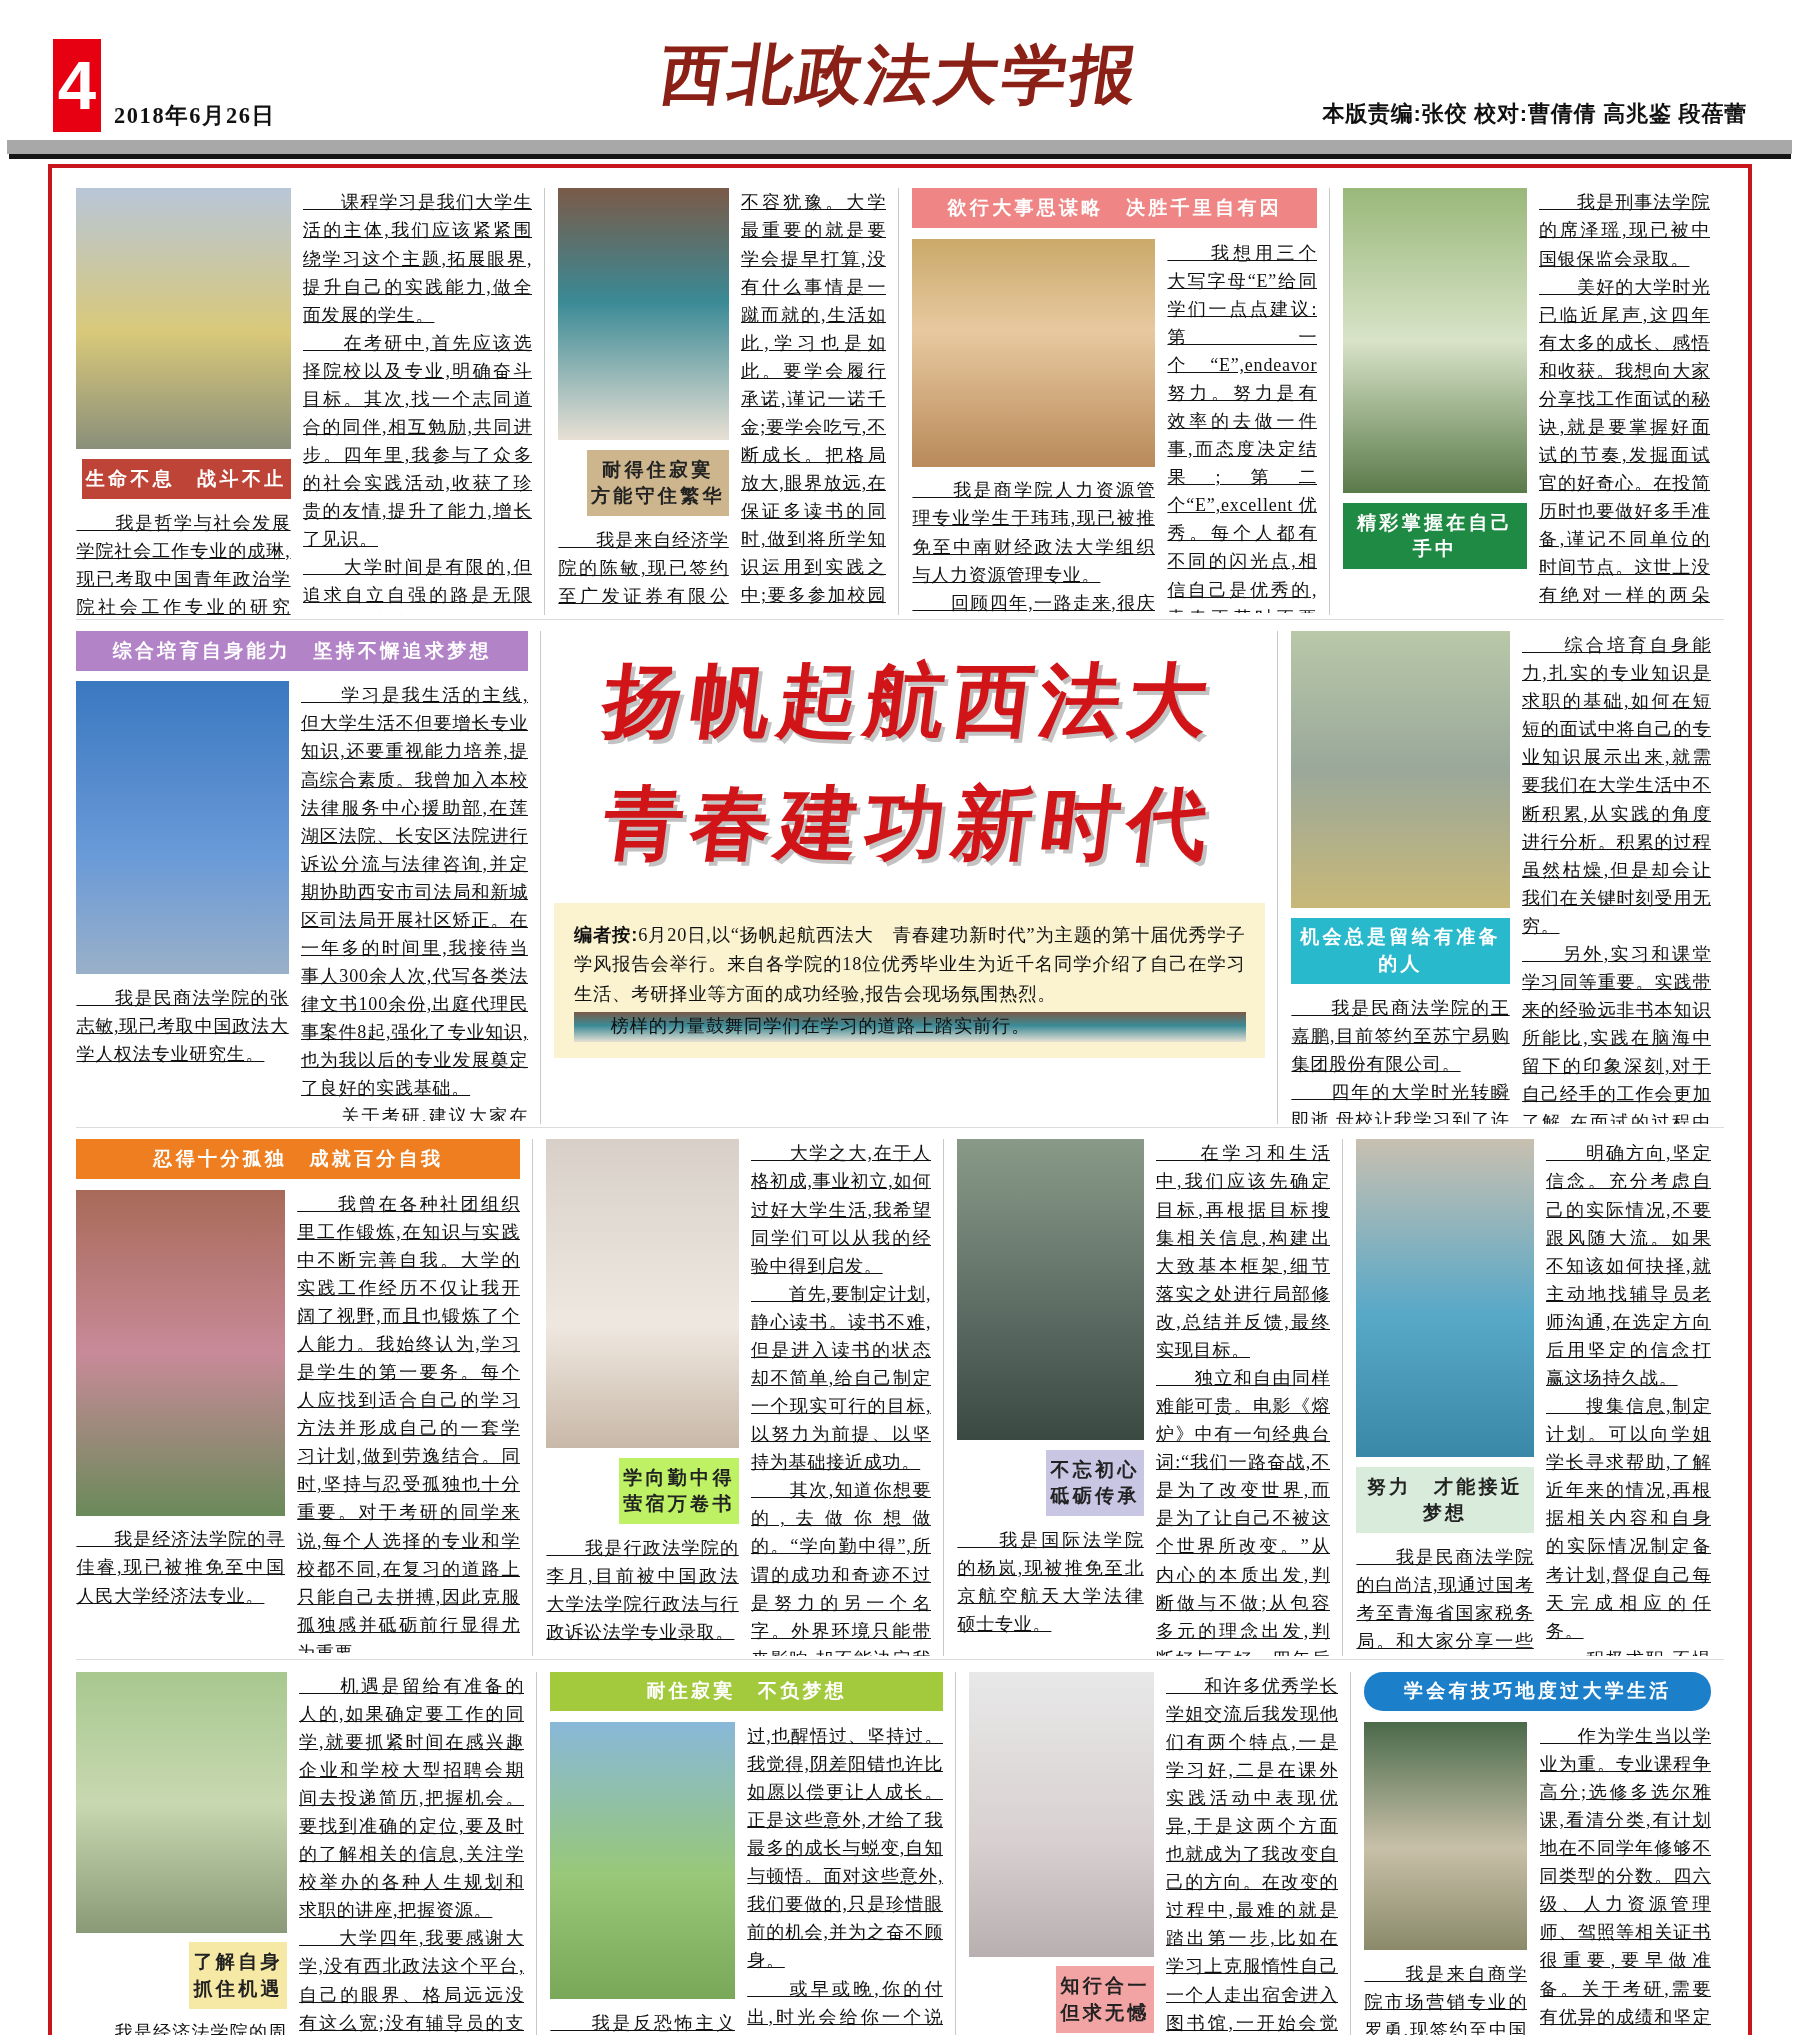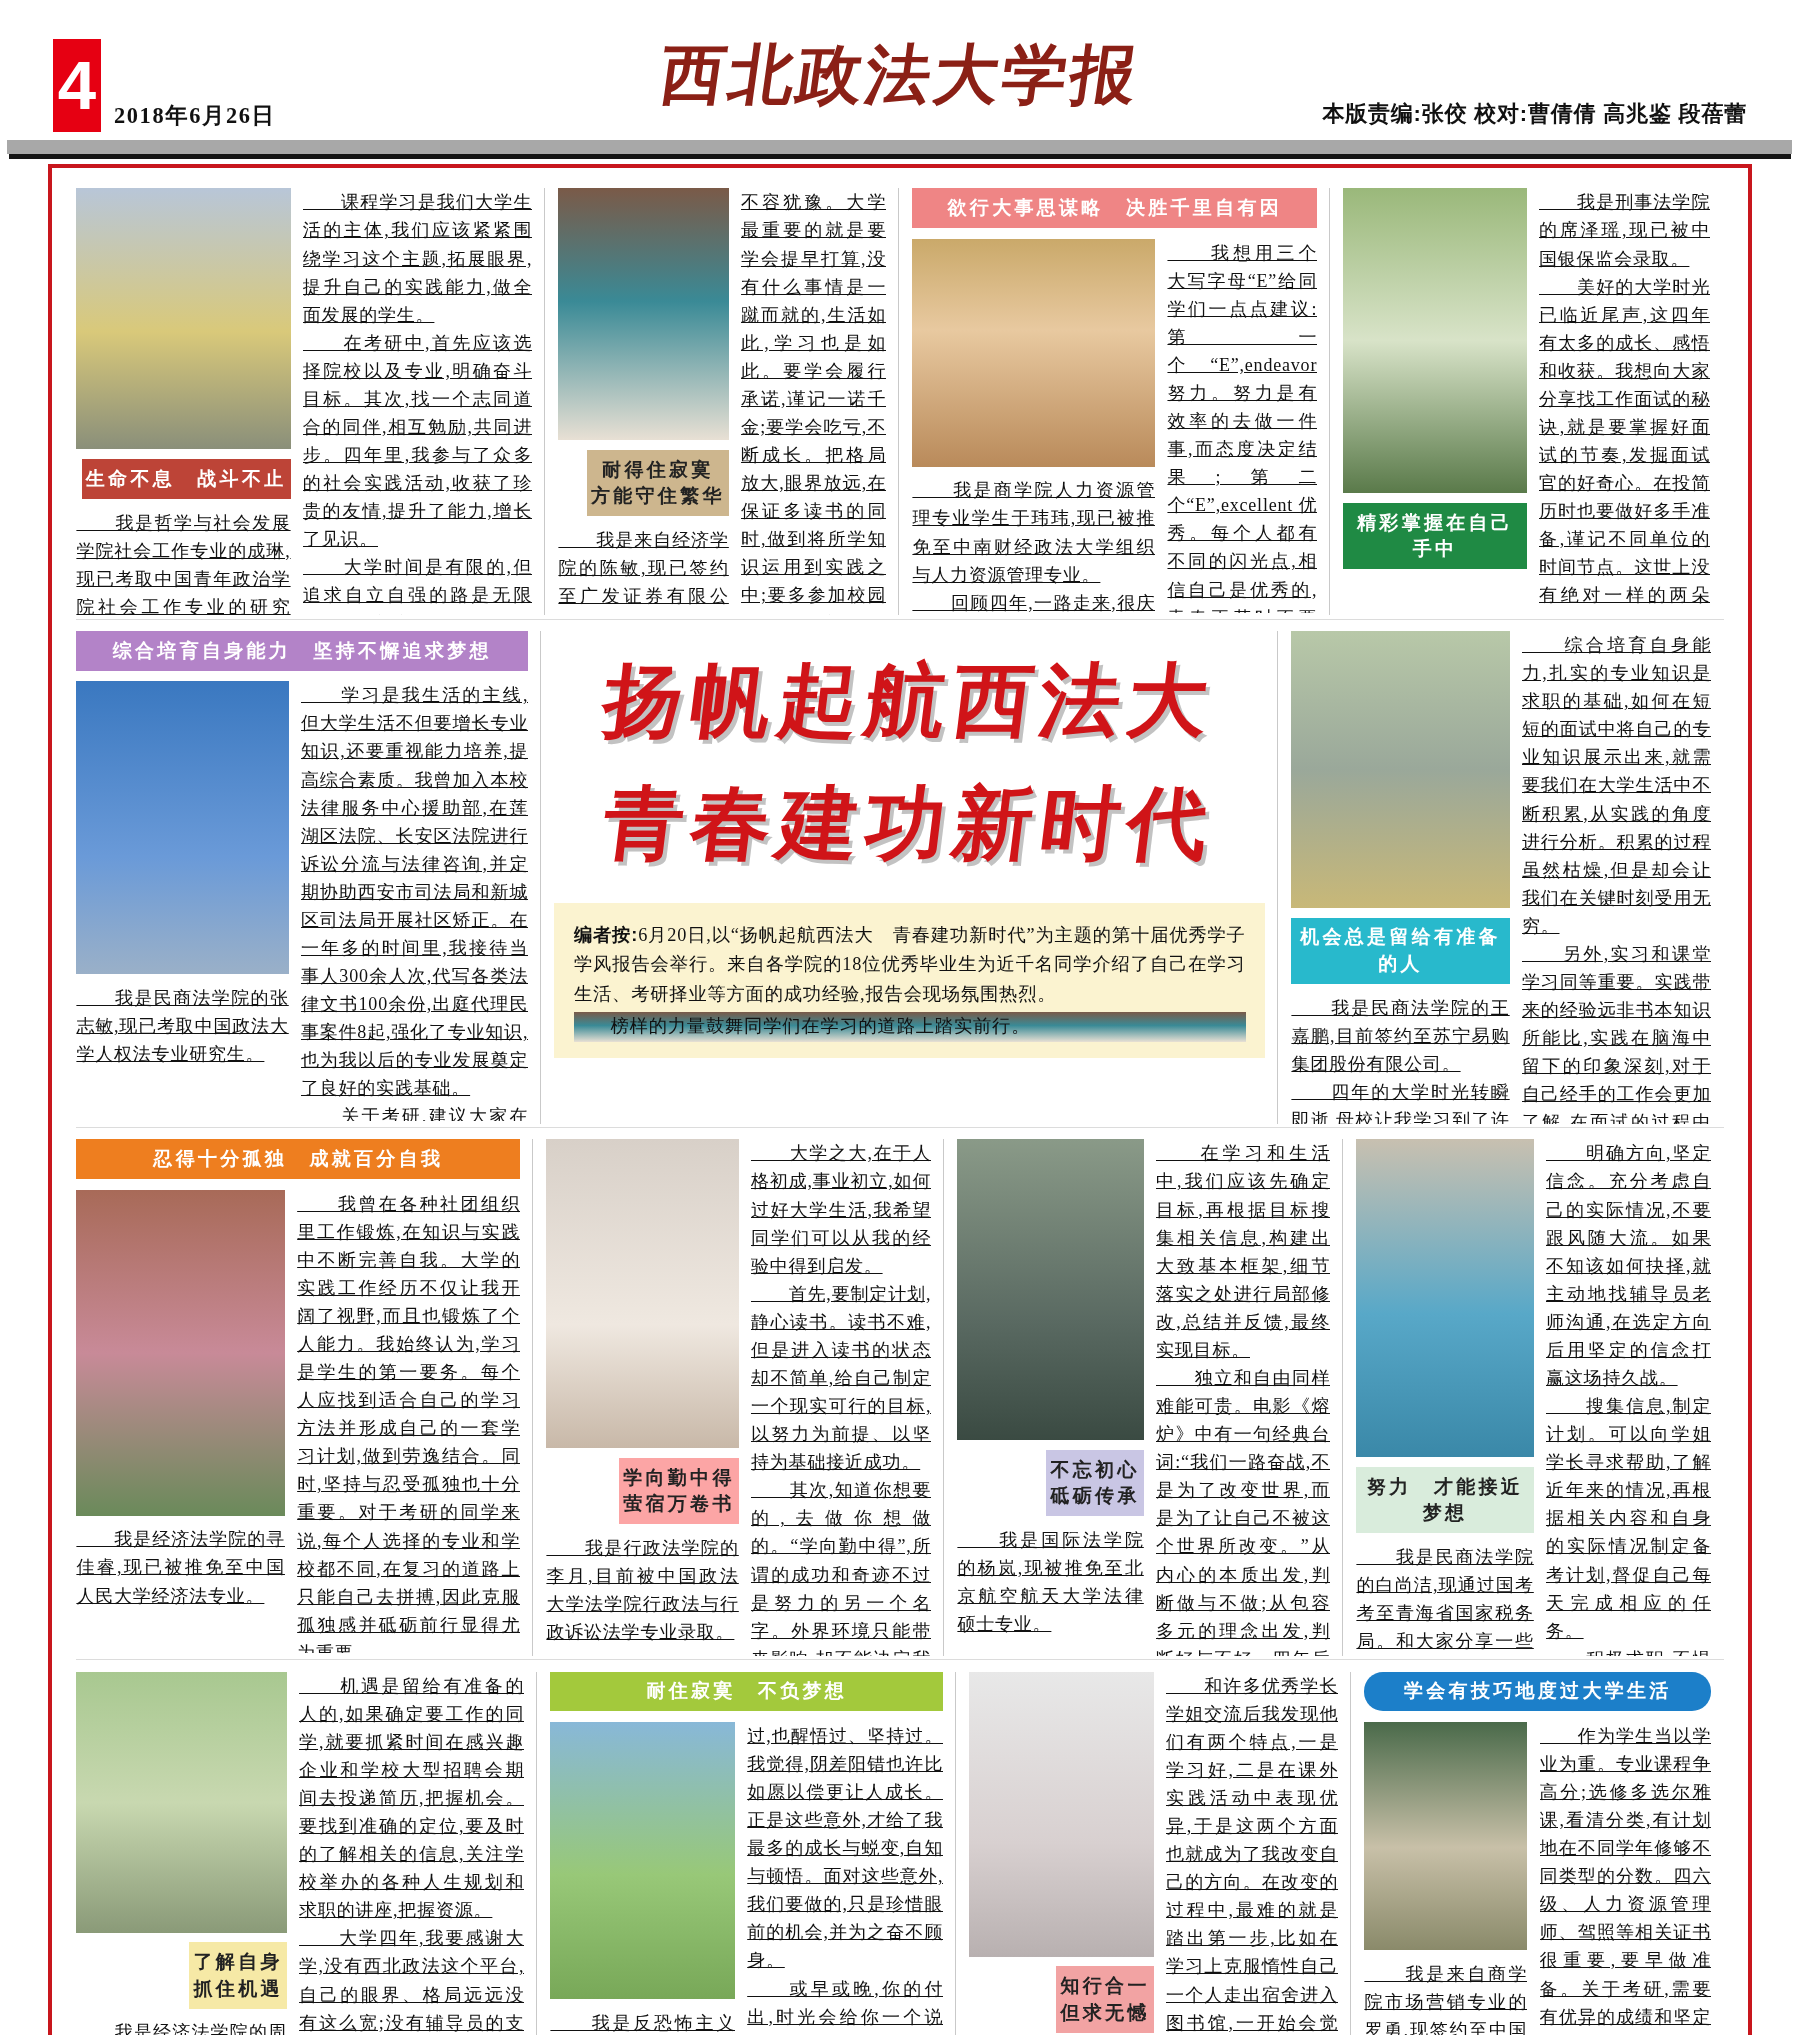--- a/index.html
+++ b/index.html
@@ -213,21 +213,21 @@
             <div class="bodytxt">　　我曾在各种社团组织里工作锻炼,在知识与实践中不断完善自我。大学的实践工作经历不仅让我开阔了视野,而且也锻炼了个人能力。我始终认为,学习是学生的第一要务。每个人应找到适合自己的学习方法并形成自己的一套学习计划,做到劳逸结合。同时,坚持与忍受孤独也十分重要。对于考研的同学来说,每个人选择的专业和学校都不同,在复习的道路上只能自己去拼搏,因此克服孤独感并砥砺前行显得尤为重要。
 　　希望大家都能拿出“天生我才必有用”的信念,拿出“不到长城非好汉”的毅力,去探寻知识的海洋,去迎接风雨的洗礼。</div>
           </div>
       </div>
     </div>
 
     <div class="unit" style="width:411px">
       <div class="u-main">
         <div class="u-left" style="width:50%">
           <div class="photo p8" style="height:309px"></div>
-          <div class="bar" style="background-color: #fca5a5; color: rgb(34, 34, 34);">
+          <div class="bar" style="background-color: #bef264; color: rgb(34, 34, 34);">
             <span class="bl">学向勤中得</span>
             <span class="bl">萤宿万卷书</span>
           </div>
           <div class="intro">　　我是行政法学院的李月,目前被中国政法大学法学院行政法与行政诉讼法学专业录取。</div>
         </div>
         <div class="u-right">
             <div class="bodytxt">　　大学之大,在于人格初成,事业初立,如何过好大学生活,我希望同学们可以从我的经验中得到启发。
 　　首先,要制定计划,静心读书。读书不难,但是进入读书的状态却不简单,给自己制定一个现实可行的目标,以努力为前提、以坚持为基础接近成功。
 　　其次,知道你想要的,去做你想做的。“学向勤中得”,所谓的成功和奇迹不过是努力的另一个名字。外界环境只能带来影响,却不能决定我们是谁。大胆去做自己喜欢的,看看书本外的世界。
 　　最后,独立思考,认识自己并完善人格。每个人的生活都不会一帆风顺,学会定期审视自己的生活状态,能让自己有开阔的眼界和胸襟。</div>

